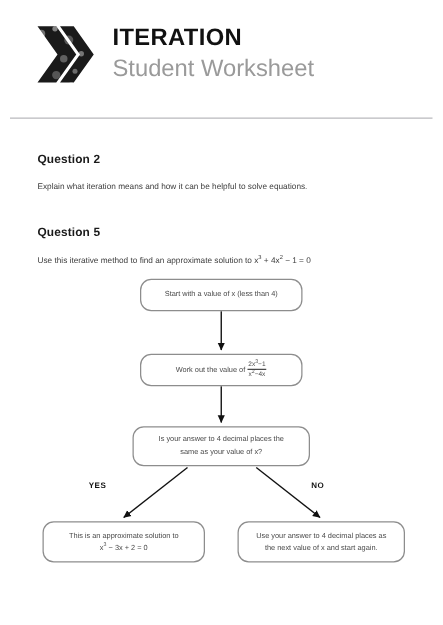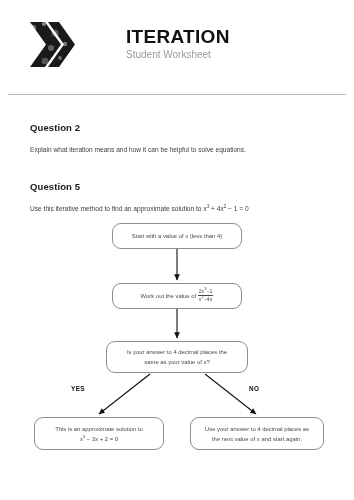--- a/index.html
+++ b/index.html
@@ -19,25 +19,24 @@
     width: 354px;
     height: 500px;
     box-sizing: border-box;
     padding: 0;
     position: relative;
   }
 
   
   .header {
     display: flex;
-    align-items: center;
+    align-items: flex-end;
     padding: 18px 0 0 24px;
     height: 72px;
     box-sizing: border-box;
-    gap: 36px;
   }
   .logo {
     width: 56px;
     height: 56px;
     flex: 0 0 56px;
     margin-right: 10px;
     display: block;
   }
   .title-block {
     display: flex;
@@ -47,21 +46,21 @@
   }
   .doc-title {
     font-size: 19px;
     font-weight: bold;
     color: #111111;
     letter-spacing: 0.3px;
     line-height: 1.15;
     margin: 0;
   }
   .doc-subtitle {
-    font-size: 10px;
+    font-size: 19px;
     color: #9a9a9a;
     font-weight: normal;
     line-height: 1.5;
     margin: 0;
   }
 
   .rule {
     height: 1px;
     background: #b9b9bd;
     margin: 22px 8px 0 8px;

